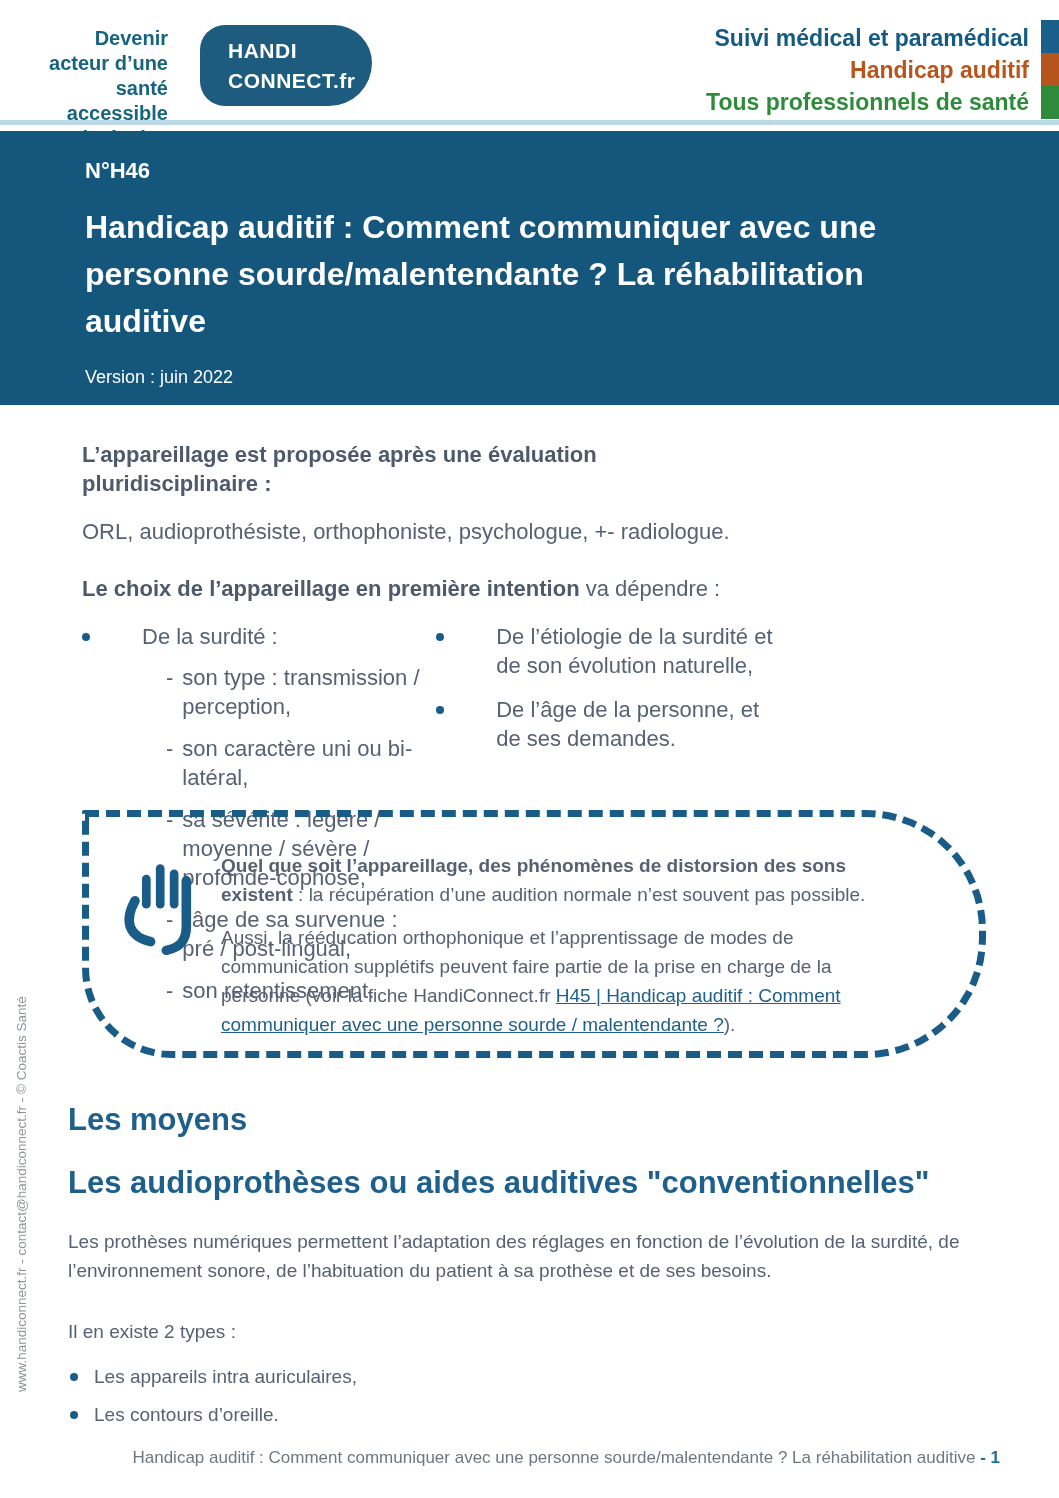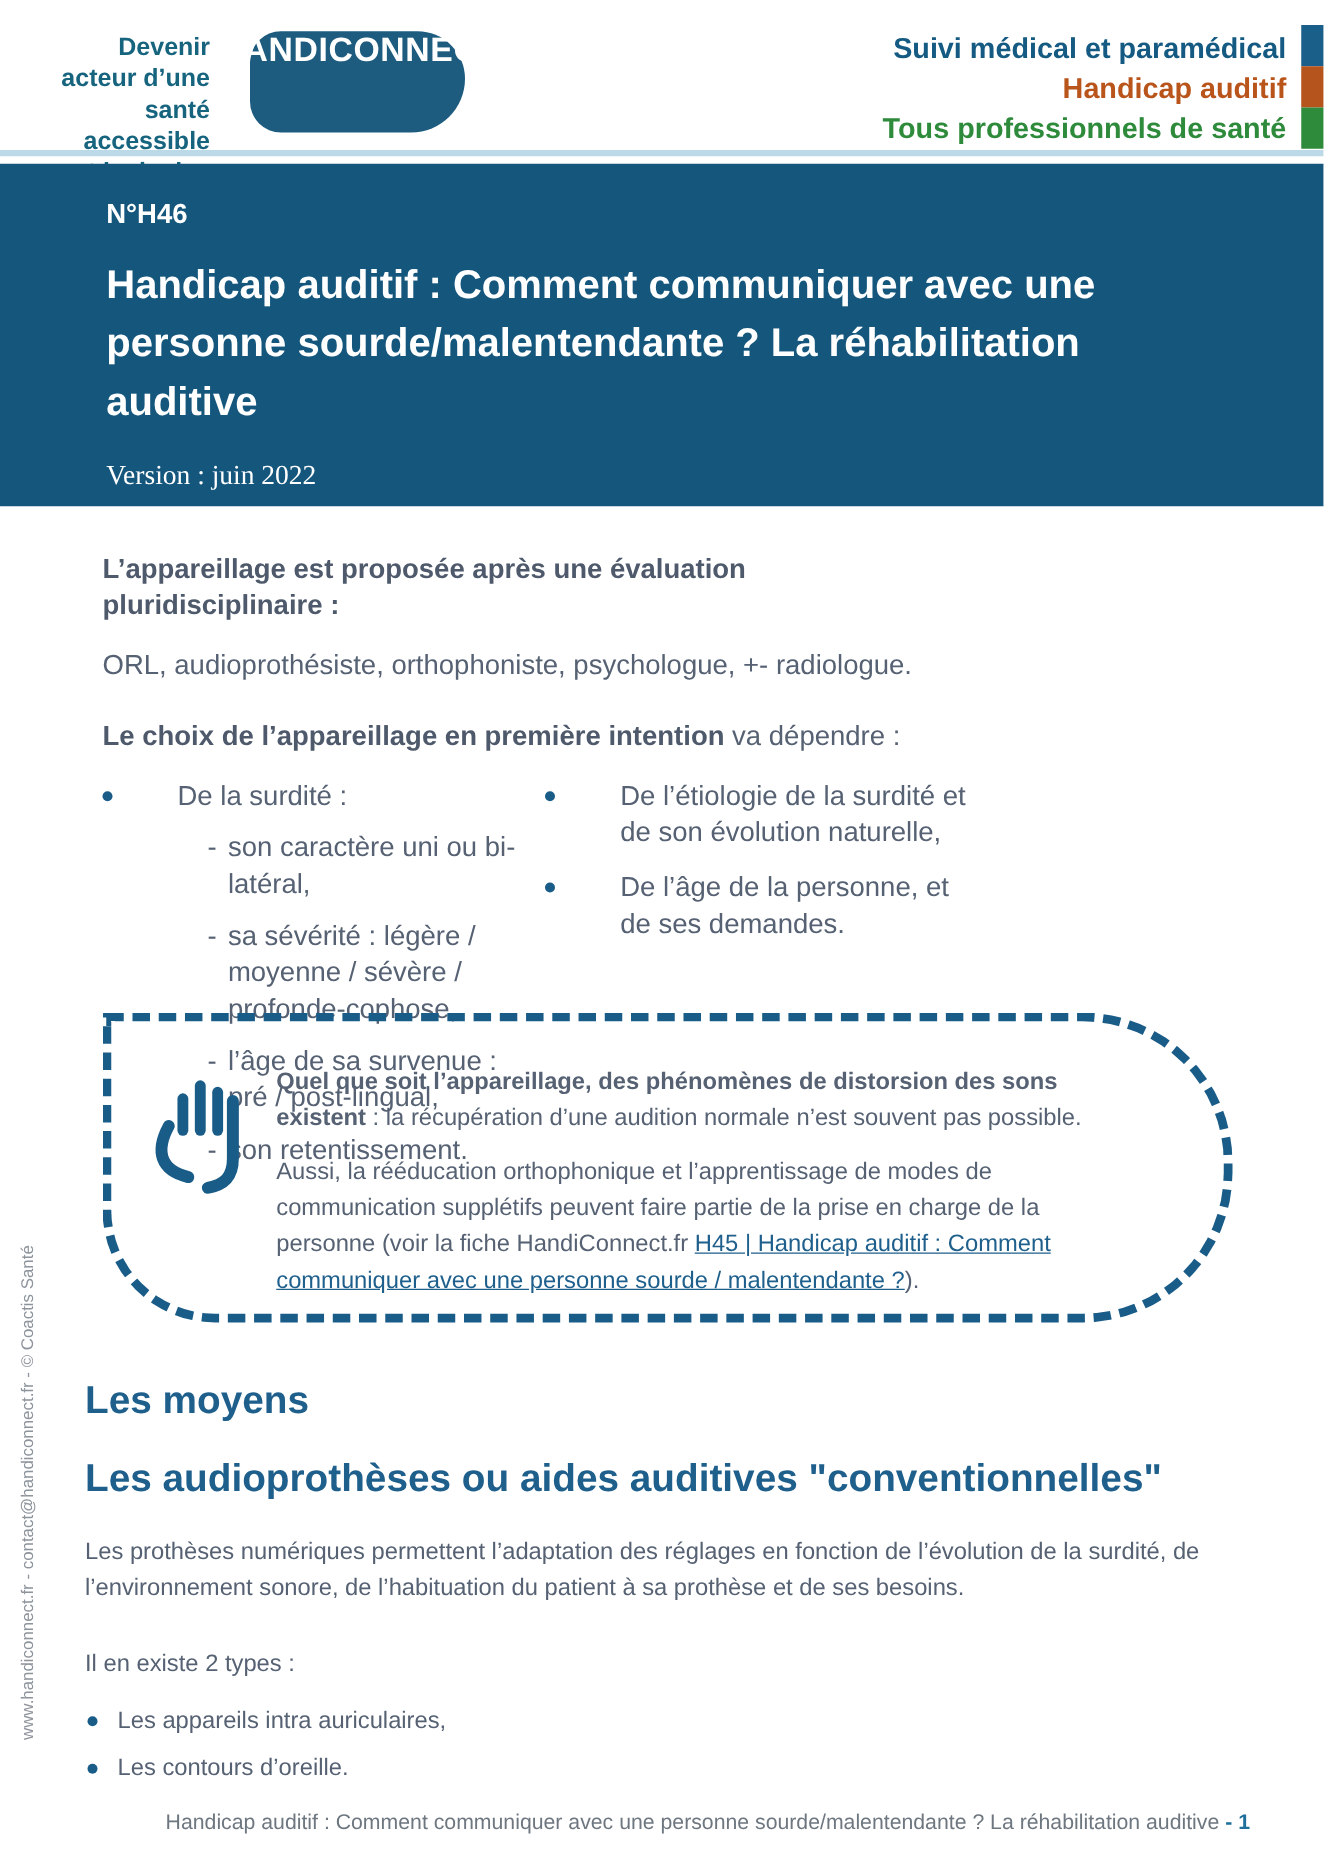--- a/index.html
+++ b/index.html
@@ -18,23 +18,23 @@
   .header { position: absolute; top: 0; left: 0; width: 1059px; height: 128px; }
   .tagline {
     position: absolute; top: 26px; left: 10px; width: 158px;
     text-align: right; font-weight: bold; font-size: 20px; line-height: 25px;
     color: #17647F;
   }
   .logo {
     position: absolute; top: 25px; left: 200px; width: 172px; height: 81px;
     background: #1D5C7F;
     border-radius: 30px 46px 52px 30px;
-    display: flex; flex-direction: row; justify-content: center;
+    display: flex; flex-direction: column; justify-content: center;
     padding-left: 28px;
-    color: #ffffff; font-weight: bold; font-size: 27px; line-height: 30px;
+    color: #ffffff; font-weight: bold; font-size: 21px; line-height: 30px;
     letter-spacing: 0.5px;
   }
   .header-meta {
     position: absolute; top: 22px; right: 30px; width: 600px;
     text-align: right; font-weight: bold; font-size: 23px; line-height: 32px;
   }
   .meta-blue   { color: #155A82; }
   .meta-orange { color: #B9541B; }
   .meta-green  { color: #2F8B3C; }
   .edge-squares { position: absolute; top: 20px; right: 0; width: 18px; }
@@ -49,21 +49,21 @@
   }
 
   
   .banner {
     position: absolute; top: 131px; left: 0; width: 1059px; height: 274px;
     background: #15567D; color: #ffffff;
     padding: 27px 60px 0 85px;
   }
   .banner-number { font-weight: bold; font-size: 22px; margin-bottom: 20px; }
   .banner-title  { font-weight: bold; font-size: 32px; line-height: 47px; max-width: 905px; margin-bottom: 22px; }
-  .banner-version{ font-size: 22px; font-family: Liberation Serif, serif; }
+  .banner-version{ font-size: 18px; }
 
   
   .content {
     position: absolute; top: 440px; left: 0; width: 838px;
     padding: 0 65px 0 82px;
     color: #566273; font-size: 22px; line-height: 29px;
   }
   .content b, .content .bold { font-weight: bold; color: #4E5A6B; }
   .para { margin-bottom: 19px; }
   .para-gap { margin-bottom: 28px; }
@@ -165,20 +165,24 @@
     <div class="para para-gap">ORL, audioprothésiste, orthophoniste, psychologue, +- radiologue.</div>
     <div class="para"><b>Le choix de l’appareillage en première intention</b><span> va dépendre :</span></div>
 
     <div class="cols">
       <div class="col-left">
         <div class="blt">
           <span class="dot"></span>
           <div class="blt-text">
             <span>De la surdité :</span>
             <div class="subitems">
+              <div class="subitem">
+                  <span class="dash"></span>
+                  <span>son type : transmission / perception,</span>
+                </div>
               <div class="subitem">
                   <span class="dash"></span>
                   <span>son caractère uni ou bi-latéral,</span>
                 </div>
               <div class="subitem">
                   <span class="dash"></span>
                   <span>sa sévérité : légère / moyenne / sévère / profonde-cophose,</span>
                 </div>
               <div class="subitem">
                   <span class="dash"></span>

